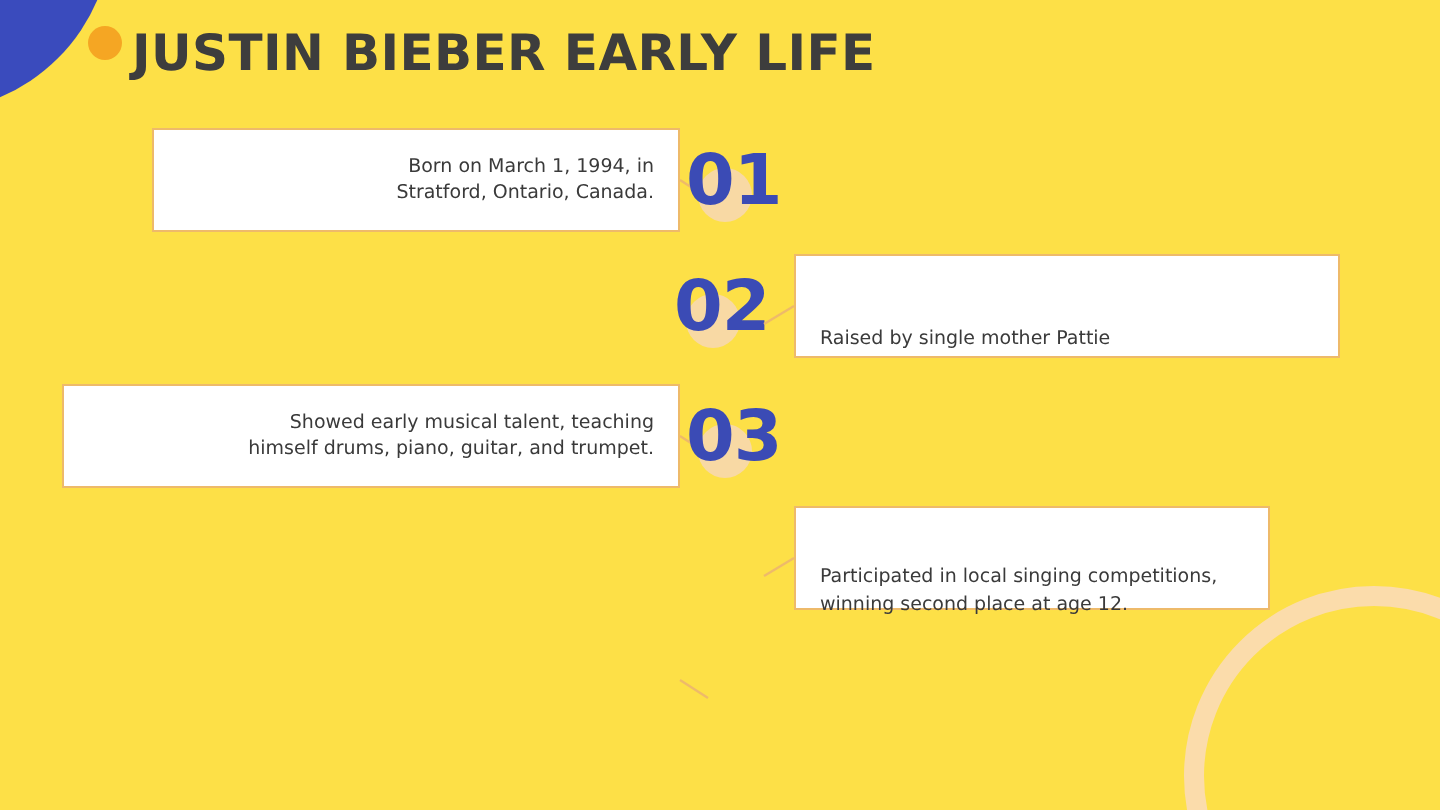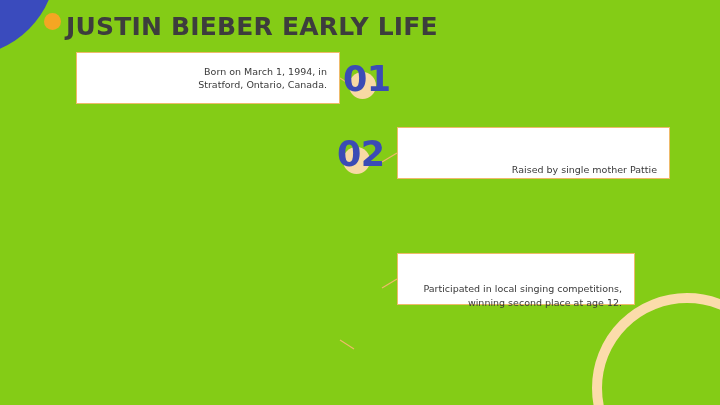--- a/index.html
+++ b/index.html
@@ -13,21 +13,21 @@
     background: #f0f0f0;
     font-family: "DejaVu Sans", sans-serif;
     position: relative;
   }
 
   #slide {
     position: absolute;
     left: 0; top: 0;
     width: 720px;
     height: 405px;
-    background: #84cc16;
+    background: #fde047;
     overflow: hidden;
   }
 
   
   .deco-blue-blob {
     position: absolute;
     left: -36px;
     top: -36px;
     width: 92px;
     height: 92px;
@@ -86,21 +86,21 @@
   .tbox p {
     margin: 0;
     width: 100%;
     padding: 0 12px;
     font-size: 9.5px;
     line-height: 13.5px;
     color: #3a3a3a;
     font-family: "DejaVu Sans", sans-serif;
   }
   .tbox.align-right p { text-align: right; }
-  .tbox.align-left  p { text-align: right; margin-top: 33px; }
+  .tbox.align-left  p { text-align: left; margin-top: 33px; }
 
   .numwrap {
     position: absolute;
     top: 6px;
     width: 58px;
     height: 42px;
   }
   .num-circle {
     position: absolute;
     left: 6px;
@@ -134,21 +134,21 @@
 <body>
 
 <div id="slide">
 
   <div class="deco-blue-blob"></div>
   <div class="deco-orange-dot"></div>
   <div class="deco-arc"></div>
 
   <div class="title">JUSTIN BIEBER EARLY LIFE</div>
 
-  <div class="row" style="left:0; top:52px; width:582px;">
+  <div class="row" style="left:0; top:64px; width:582px;">
     <div class="tbox align-right" style="left:76px; width:264px;">
       <p>
         <span>Born on March 1, 1994, in</span><br>
         <span>Stratford, Ontario, Canada.</span>
       </p>
     </div>
     <div class="connector" style="left:340px; top:26px;">
       <svg width="16" height="10" viewBox="0 0 16 10">
           <path d="M0 0 L14 9" stroke="#eeba6a" stroke-width="1.2" fill="none"></path>
         </svg>
@@ -169,20 +169,37 @@
           <path d="M0 9 L15 0" stroke="#eeba6a" stroke-width="1.2" fill="none"></path>
         </svg>
     </div>
     <div class="tbox align-left" style="left:397px; width:273px;">
       <p>
         <span>Raised by single mother Pattie</span><br>
       </p>
     </div>
   </div>
 
+  <div class="row" style="left:0; top:192px; width:720px;">
+    <div class="tbox align-right" style="left:31px; width:309px;">
+      <p>
+        <span>Showed early musical talent, teaching</span><br>
+        <span>himself drums, piano, guitar, and trumpet.</span>
+      </p>
+    </div>
+    <div class="connector" style="left:340px; top:26px;">
+      <svg width="16" height="10" viewBox="0 0 16 10">
+          <path d="M0 0 L14 9" stroke="#eeba6a" stroke-width="1.2" fill="none"></path>
+        </svg>
+    </div>
+    <div class="numwrap" style="left:343px;">
+      <div class="num-circle"></div>
+      <div class="num">03</div>
+    </div>
+  </div>
 
   <div class="row" style="left:0; top:253px; width:720px;">
     <div class="connector" style="left:382px; top:26px;">
       <svg width="16" height="10" viewBox="0 0 16 10">
           <path d="M0 9 L15 0" stroke="#eeba6a" stroke-width="1.2" fill="none"></path>
         </svg>
     </div>
     <div class="tbox align-left" style="left:397px; width:238px;">
       <p>
         <span>Participated in local singing competitions,</span><br>

